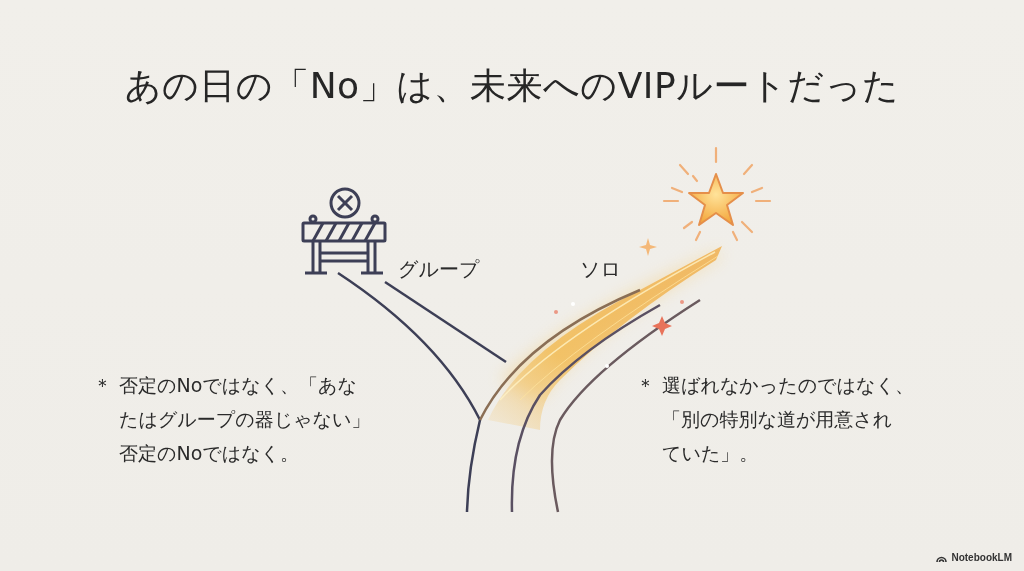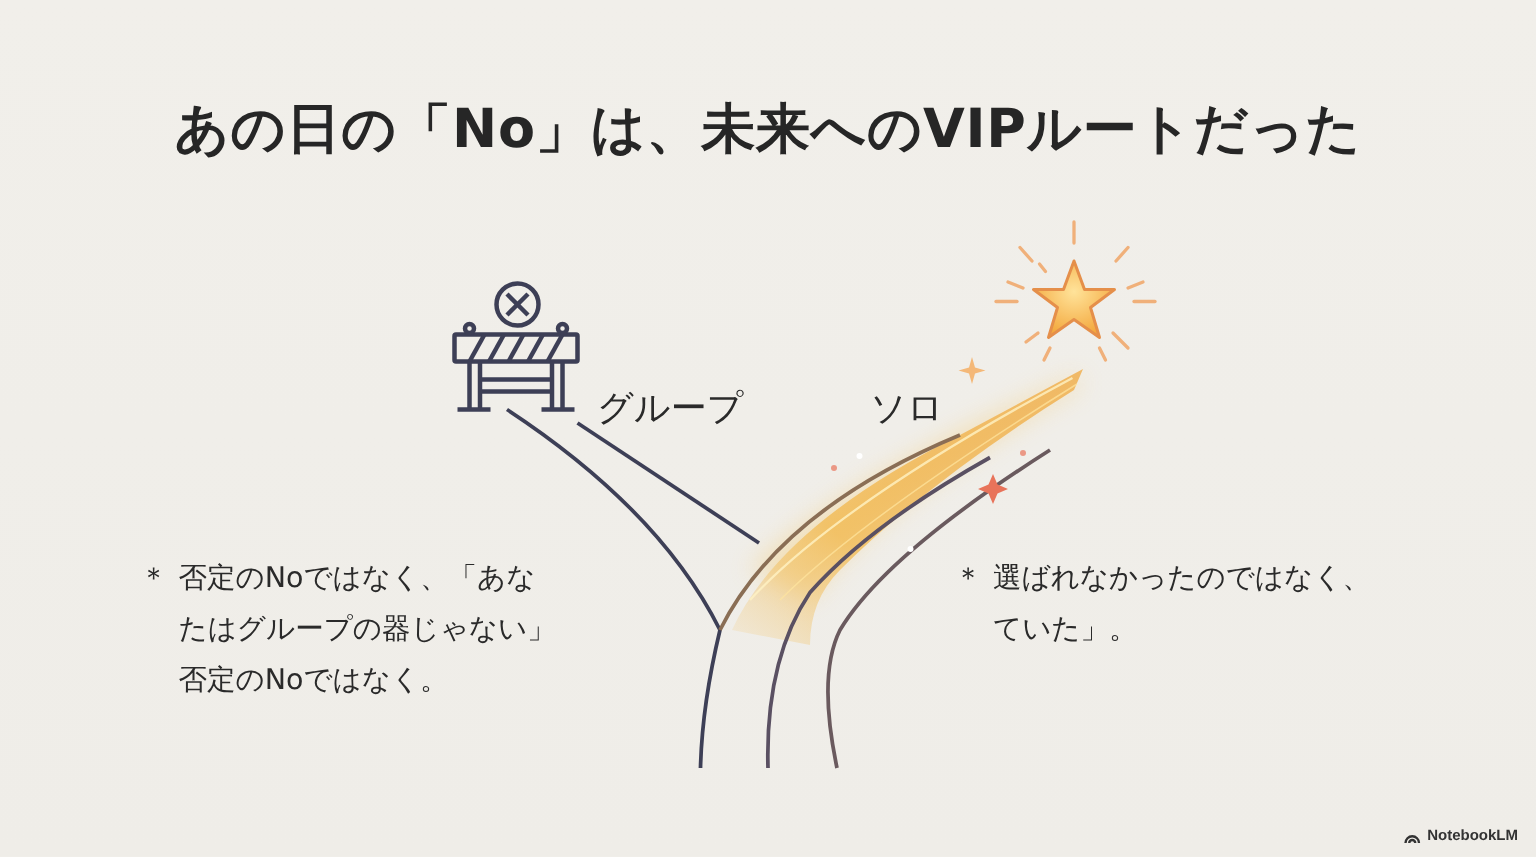--- a/index.html
+++ b/index.html
@@ -6,25 +6,25 @@
     body {
       width: 1024px; height: 571px; overflow: hidden;
       background: #f0eee9;
       font-family: "DejaVu Sans", "Liberation Sans", sans-serif;
       color: #2a2a2a;
       position: relative;
     }
     .slide { position: absolute; inset: 0; background: linear-gradient(180deg,#f1efea 0%,#efede8 100%); }
     .title {
       position: absolute; left: 0; right: 0; top: 62px;
-      text-align: center; font-size: 36px; font-weight: bold;
+      text-align: center; font-size: 36px; font-weight: normal;
       color: #262626; letter-spacing: 0.5px;
     }
     .illustration { position: absolute; left: 0; top: 0; width: 1024px; height: 571px; }
-    .path-label { position: absolute; font-size: 24px; color: #2a2a2a; }
+    .path-label { position: absolute; font-size: 20px; color: #2a2a2a; }
     .note {
       position: absolute; font-size: 19px; line-height: 34px; color: #2a2a2a;
     }
     .note .line { display: block; white-space: nowrap; }
     .note .star { display: inline-block; width: 26px; }
     .note .indent { padding-left: 26px; }
     .brand {
       position: absolute; right: 12px; bottom: 8px;
       font-size: 10px; color: #333; display: flex; align-items: center; gap: 4px;
       font-family: "Liberation Sans", sans-serif; font-weight: bold; margin-top: 10px;
@@ -120,20 +120,21 @@
   <div class="path-label" style="left:580px; top:256px;">ソロ</div>
 
   <div class="note" style="left:72px; top:368px;margin-left:21px;">
     <span class="line"><span class="star">＊</span><span>否定のNoではなく、「あな</span></span>
     <span class="line indent">たはグループの器じゃない」</span>
     <span class="line indent">否定のNoではなく。</span>
   </div>
 
   <div class="note" style="left:636px; top:368px;">
     <span class="line"><span class="star">＊</span><span>選ばれなかったのではなく、</span></span>
+    <span class="line indent">「別の特別な道が用意され</span>
     <span class="line indent">ていた」。</span>
   </div>
 
   <div class="brand">
     <svg width="11" height="9" viewBox="0 0 11 9">
       <path d="M1 9 A4.5 4.5 0 0 1 10 9" stroke="#333" stroke-width="1.6" fill="none"></path>
       <path d="M3.5 9 A2 2 0 0 1 7.5 9" stroke="#333" stroke-width="1.6" fill="none"></path>
     </svg>
     <span>NotebookLM</span>
   </div>

